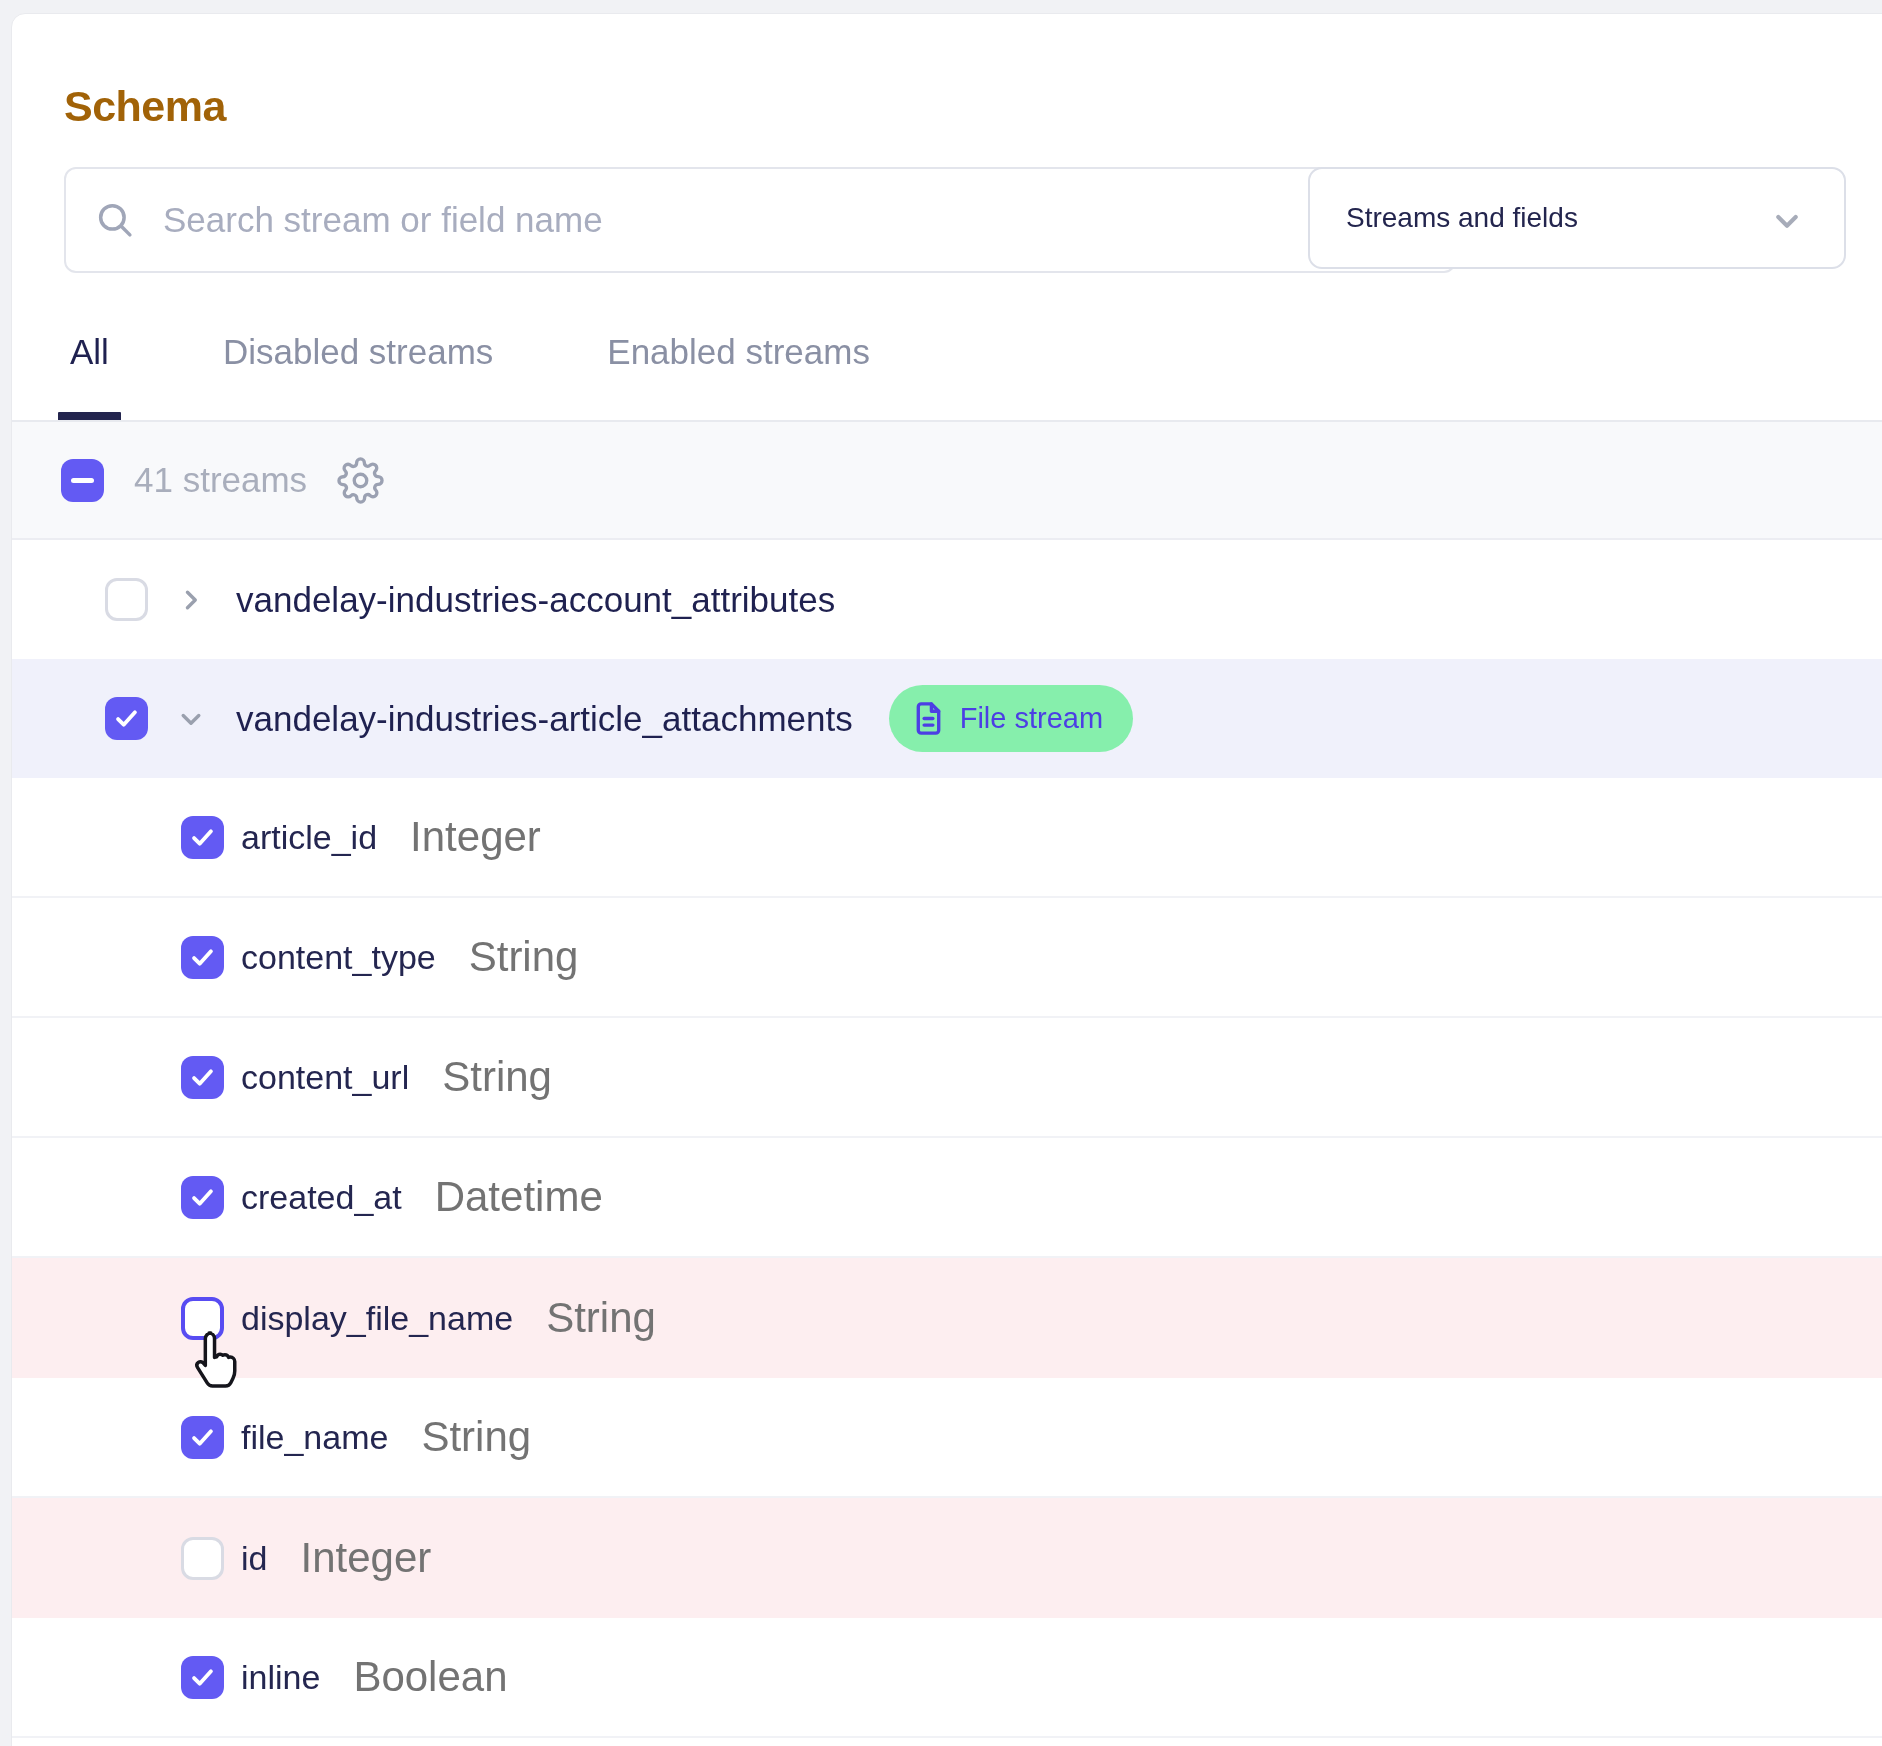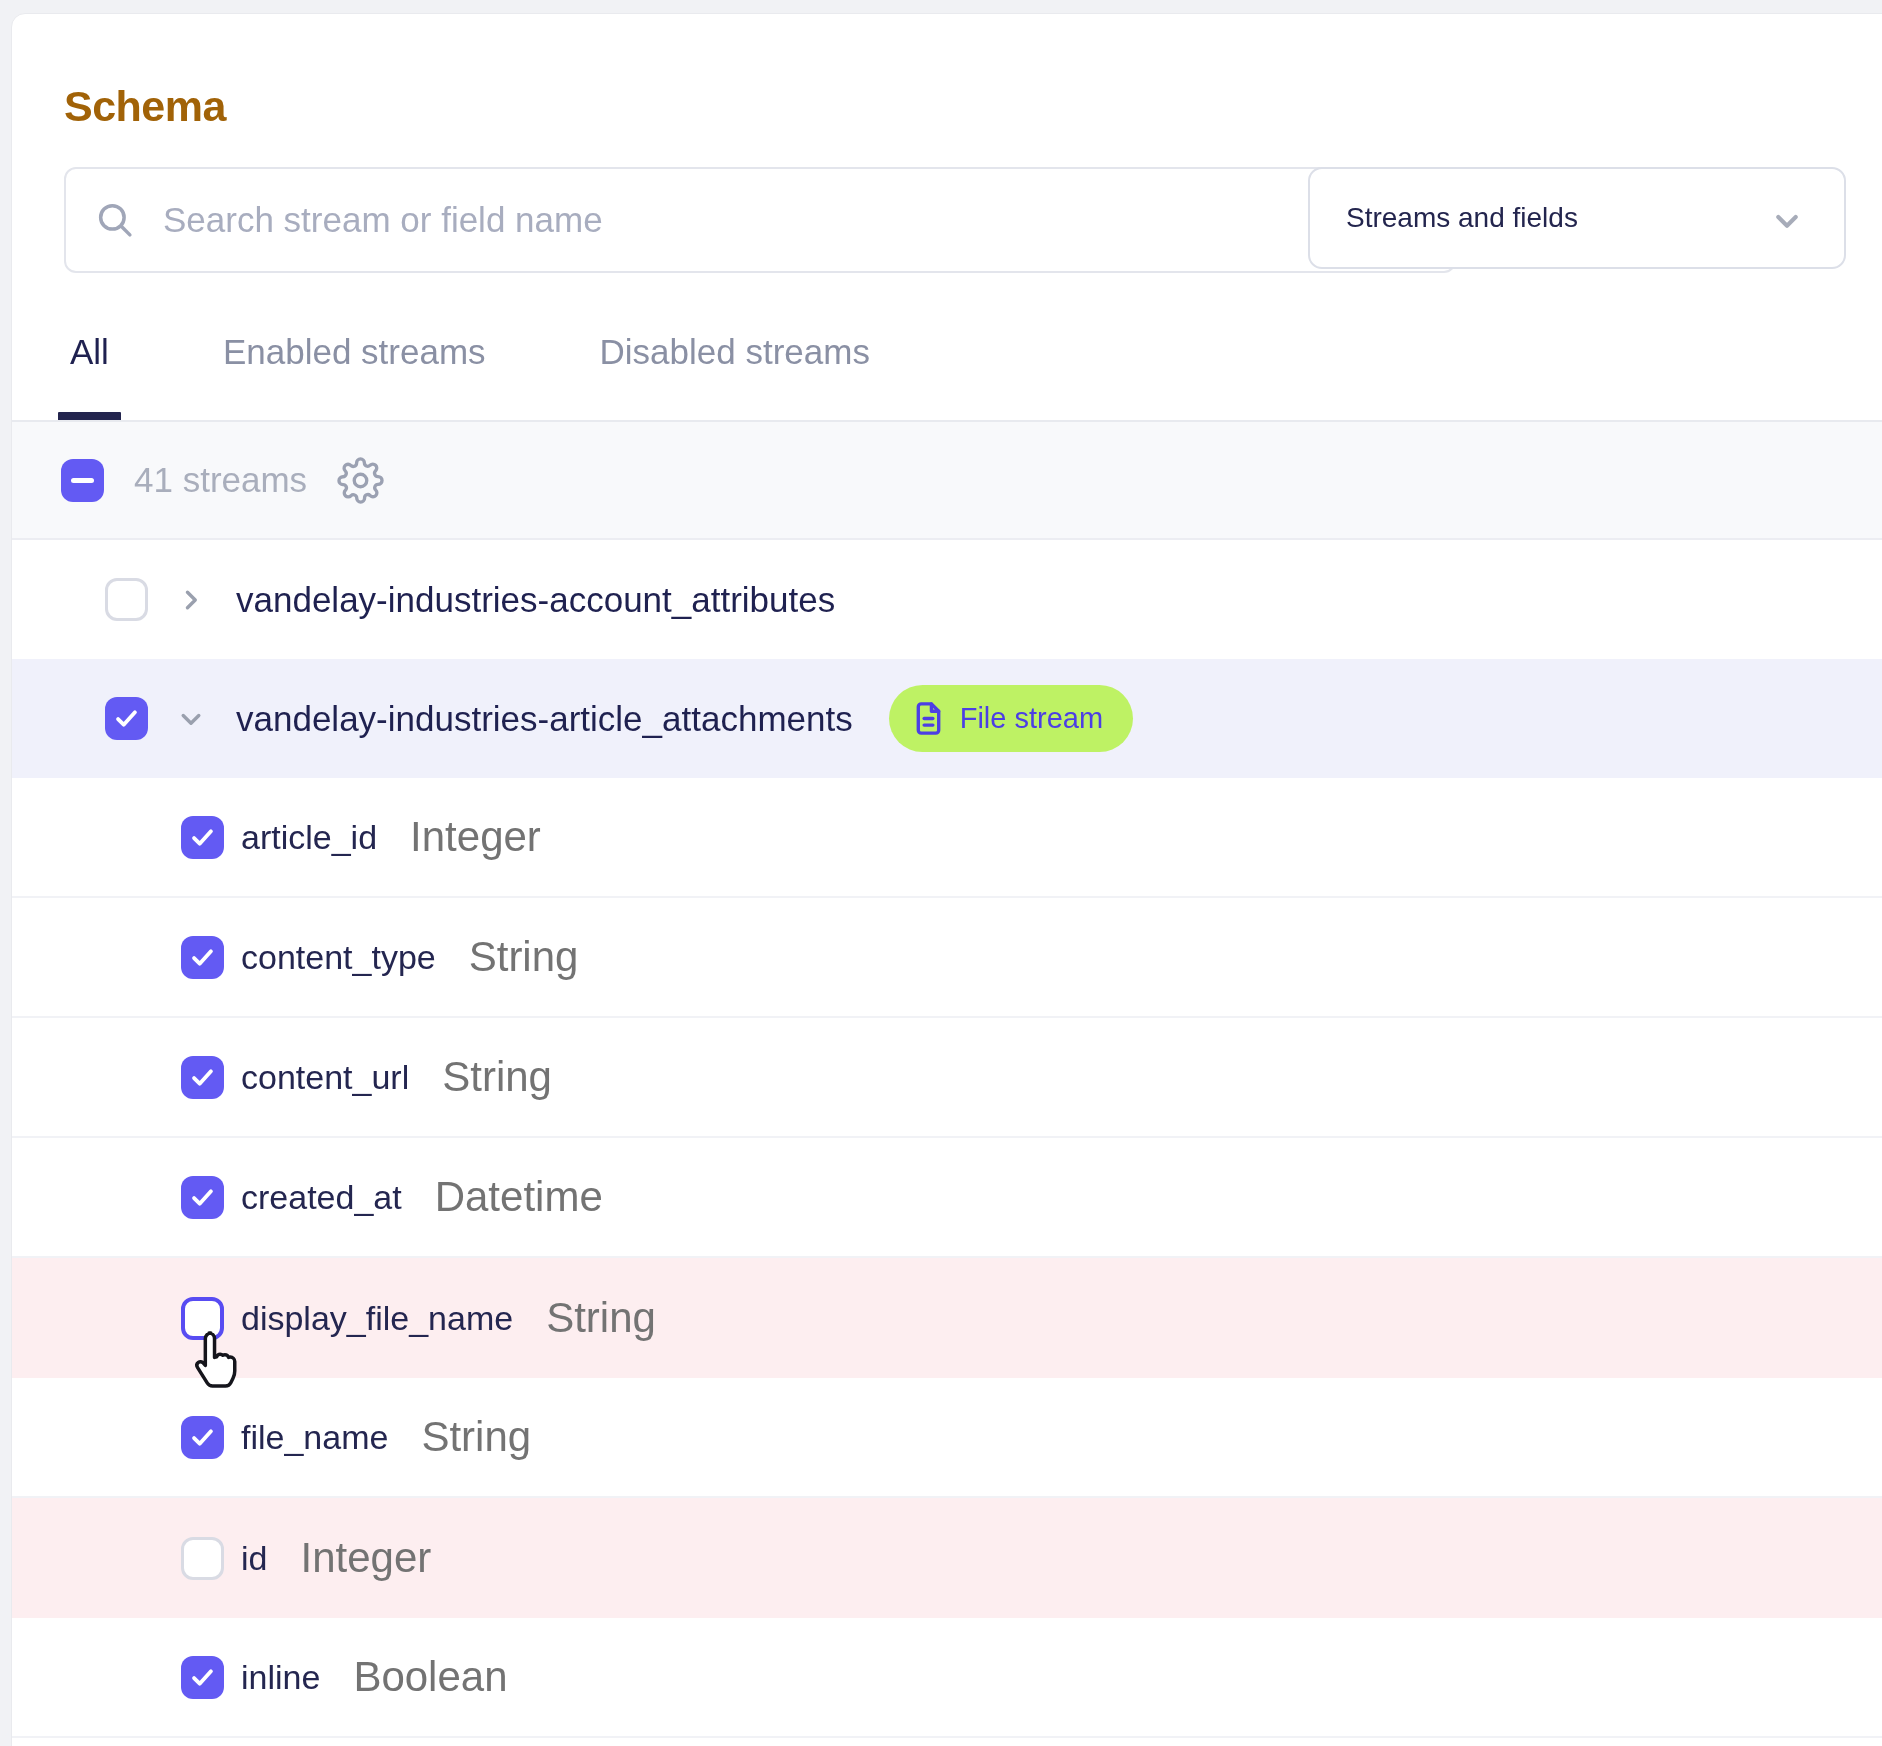--- a/index.html
+++ b/index.html
@@ -103,21 +103,21 @@
   .chevron { margin-left: 26px; display: flex; flex: 0 0 auto; cursor: pointer; }
   .chevron.collapsed { transform: rotate(-90deg); }
   .stream-name { margin-left: 28px; font-size: 35px; color: #1f2150; white-space: nowrap; }
   .stream-name b { font-weight: 400; }
   .field-name { margin-left: 17px; font-size: 34px; color: #242650; white-space: nowrap; }
   .field-type { margin-left: 33px; font-size: 42px; color: #737373; white-space: nowrap; text-align: center; }
   
   .badge {
     margin-left: 36px; height: 67px;
     display: inline-flex; align-items: center; gap: 14px;
-    background: #bef264; border-radius: 34px;
+    background: #86efac; border-radius: 34px;
     padding: 0 30px 0 22px;
   }
   .badge .badge-label { font-size: 29px; font-weight: 500; color: #4c3fe4; white-space: nowrap; }
   
   .cursor {
     position: absolute; left: 4px; top: 28px; pointer-events: none;
   }
 </style>
 </head>
 <body>
@@ -136,22 +136,22 @@
 
   <div class="dropdown">
     <span class="dropdown-value">Streams and fields</span>
     <svg width="38" height="38" viewBox="0 0 24 24" fill="none" stroke="#a7acb9" stroke-width="2.6" stroke-linecap="round" stroke-linejoin="round">
       <polyline points="6.5 9.5 12 15 17.5 9.5"></polyline>
     </svg>
   </div>
 
   <div class="tabs">
     <div class="tab active">All</div>
+    <div class="tab">Disabled streams</div>
     <div class="tab">Enabled streams</div>
-    <div class="tab">Disabled streams</div>
   </div>
   <div class="tabs-divider"></div>
 
   <div class="toolbar">
     <span class="cb indeterminate">
       <span class="glyph glyph-minus"></span>
     </span>
     <span class="stream-count">41 streams</span>
     <span class="gear">
       <svg width="47" height="47" viewBox="0 0 24 24" fill="none" stroke="#9ba1b2" stroke-width="1.7" stroke-linecap="round" stroke-linejoin="round">

